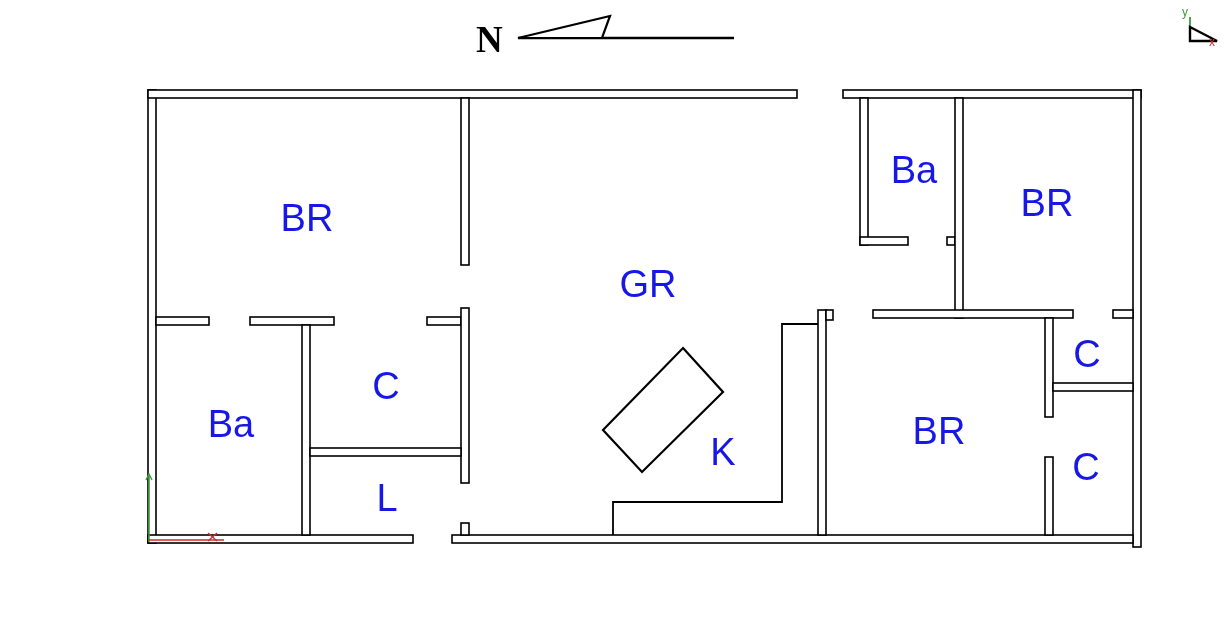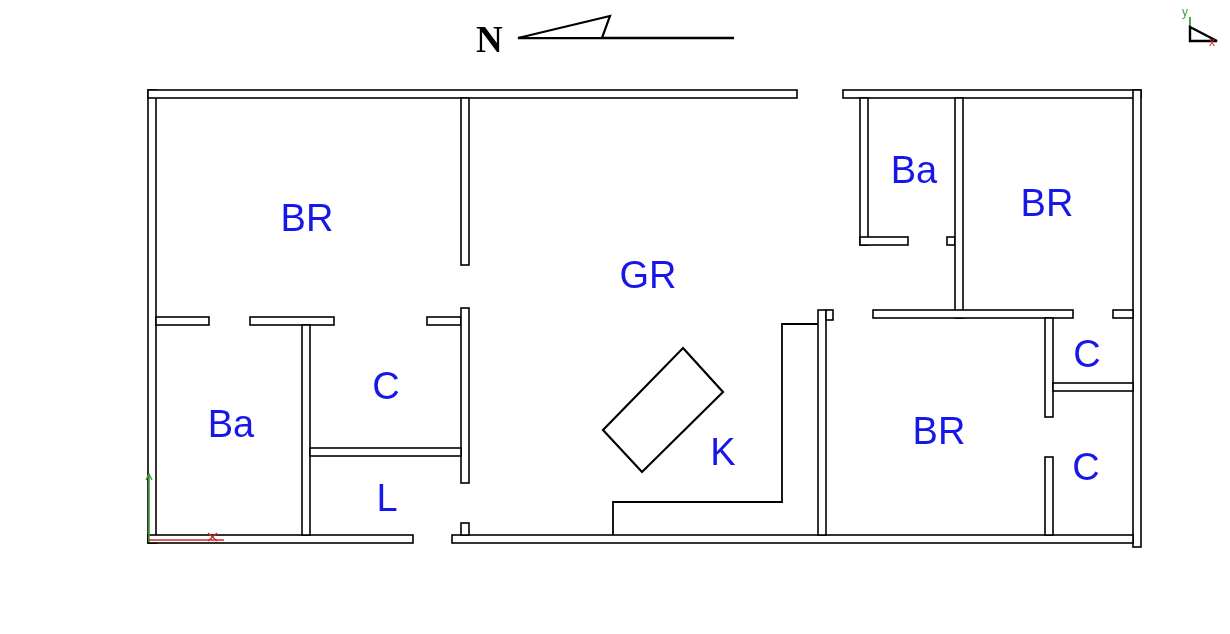--- a/index.html
+++ b/index.html
@@ -57,21 +57,21 @@
     <text x="1209" y="46" fill="#d42a2a" font-size="12" font-family="&quot;Liberation Sans&quot;,sans-serif">x</text>
     <line x1="149" y1="474" x2="149" y2="542" stroke="#3f9b3f" stroke-width="1.6"></line>
     <polyline points="146,480 149,474 152,480" fill="none" stroke="#3f9b3f" stroke-width="1.4"></polyline>
     <line x1="149" y1="540" x2="224" y2="540" stroke="#d42a2a" stroke-width="1.6"></line>
     <polyline points="208,533 217,541" fill="none" stroke="#d42a2a" stroke-width="1.4"></polyline>
     <polyline points="217,533 208,541" fill="none" stroke="#d42a2a" stroke-width="1.4"></polyline>
   </svg>
 
 <div id="labels-layer">
     <div class="room-label" style="left: 307px; top: 218px; color: rgb(23, 23, 232);">BR</div>
-    <div class="room-label" style="left: 648px; top: 275px; color: rgb(23, 23, 232);">GR</div>
+    <div class="room-label" style="left: 648px; top: 284px; color: rgb(23, 23, 232);">GR</div>
     <div class="room-label" style="left: 231px; top: 424px; color: rgb(23, 23, 232);">Ba</div>
     <div class="room-label" style="left: 386px; top: 386px; color: rgb(23, 23, 232);">C</div>
     <div class="room-label" style="left: 387px; top: 498px; color: rgb(23, 23, 232);">L</div>
     <div class="room-label" style="left: 723px; top: 452px; color: rgb(23, 23, 232);">K</div>
     <div class="room-label" style="left: 914px; top: 170px; color: rgb(23, 23, 232);">Ba</div>
     <div class="room-label" style="left: 1047px; top: 203px; color: rgb(23, 23, 232);">BR</div>
     <div class="room-label" style="left: 1087px; top: 354px; color: rgb(23, 23, 232);">C</div>
     <div class="room-label" style="left: 939px; top: 431px; color: rgb(23, 23, 232);">BR</div>
     <div class="room-label" style="left: 1086px; top: 467px; color: rgb(23, 23, 232);">C</div>
   </div>

